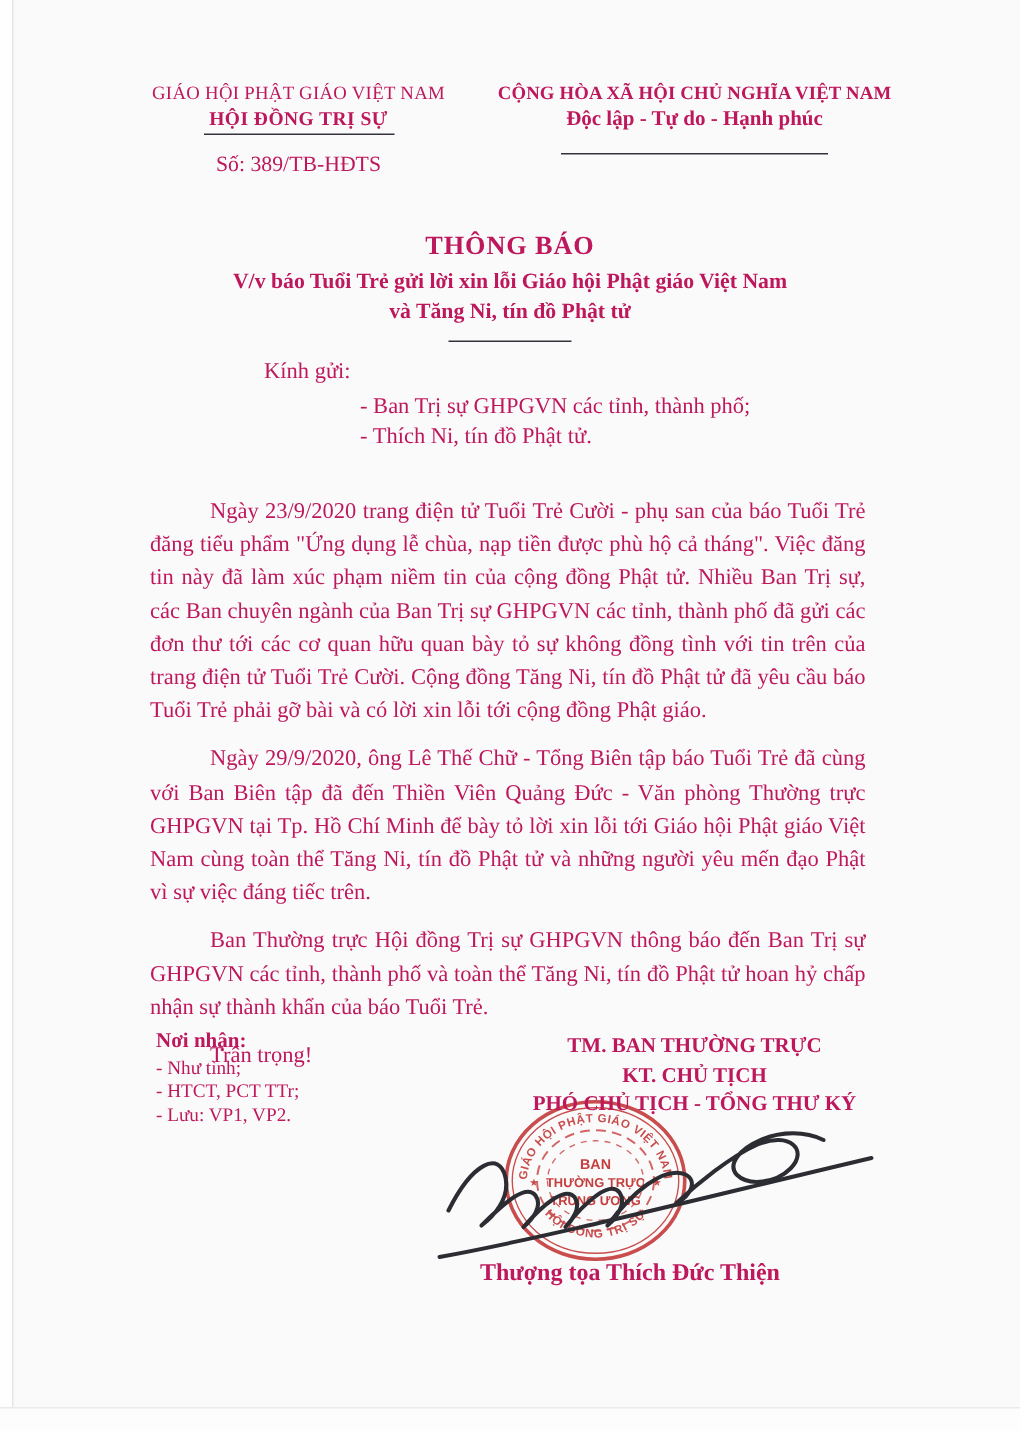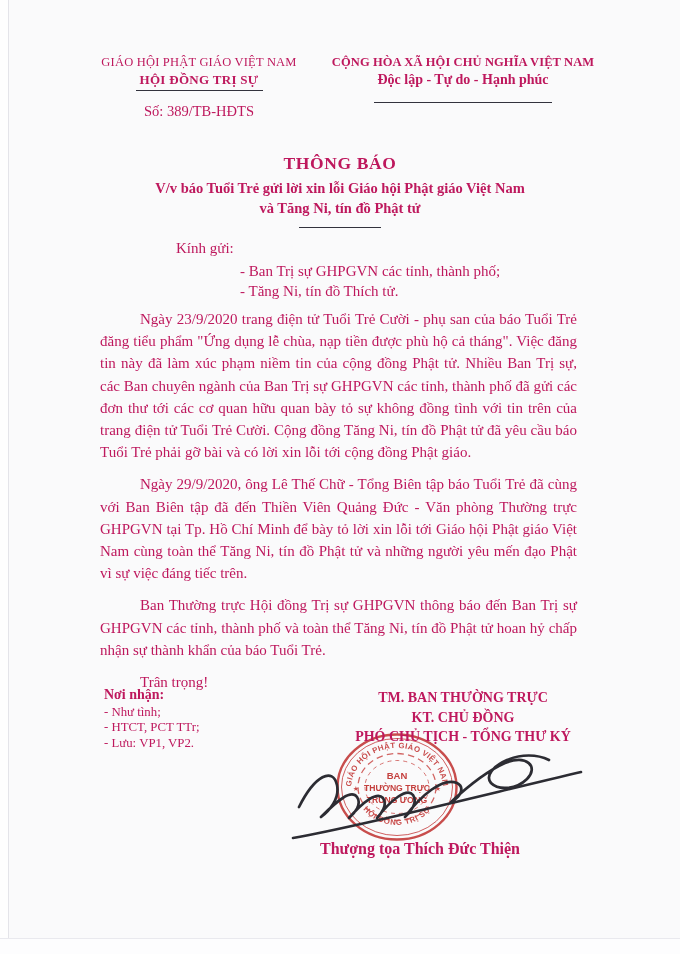--- a/index.html
+++ b/index.html
@@ -31,21 +31,21 @@
   .title-block { position:absolute; top:153px; left:0; width:680px; text-align:center; }
   .doc-title { font-size:17.5px; font-weight:bold; letter-spacing:0.6px; }
   .doc-subject { margin-top:4px; font-weight:bold; font-size:14.5px; line-height:20px; }
   .divider { width:82px; border-top:1.5px solid #32323d; margin:9px auto 0; }
 
   
   .salutation { position:absolute; top:240px; left:176px; font-size:15px; }
   .sal-recipients { margin-left:64px; margin-top:5px; line-height:19.5px; }
 
   
-  .body-text { position:absolute; top:308px; left:100px; width:477px;
+  .body-text { position:absolute; top:330px; left:100px; width:477px;
     text-align:justify; font-size:15px; line-height:22.2px; }
   .body-text p { margin:0 0 10px; text-indent:40px; }
   .body-text p.closing { margin-top:3px; margin-bottom:12px; }
 
   
   .footer-left { position:absolute; top:687px; left:104px; font-size:12.8px; line-height:15.5px; }
   .nn-label { font-size:14px; font-weight:bold; margin-bottom:2px; }
   .footer-right { position:absolute; top:688px; left:293px; width:340px; z-index:2;
     text-align:center; font-weight:bold; font-size:14px; line-height:19.5px; }
 
@@ -81,41 +81,41 @@
       <div>V/v báo Tuổi Trẻ gửi lời xin lỗi Giáo hội Phật giáo Việt Nam</div>
       <div>và Tăng Ni, tín đồ Phật tử</div>
     </div>
     <div class="divider"></div>
   </div>
 
   <div class="salutation">
     <div>Kính gửi:</div>
     <div class="sal-recipients">
       <div>- Ban Trị sự GHPGVN các tỉnh, thành phố;</div>
-      <div>- Tăng Ni, tín đồ Thích tử.</div>
+      <div>- Thích Ni, tín đồ Phật tử.</div>
     </div>
   </div>
 
   <div class="body-text">
     <p>Ngày 23/9/2020 trang điện tử Tuổi Trẻ Cười - phụ san của báo Tuổi Trẻ đăng tiểu phẩm "Ứng dụng lễ chùa, nạp tiền được phù hộ cả tháng". Việc đăng tin này đã làm xúc phạm niềm tin của cộng đồng Phật tử. Nhiều Ban Trị sự, các Ban chuyên ngành của Ban Trị sự GHPGVN các tỉnh, thành phố đã gửi các đơn thư tới các cơ quan hữu quan bày tỏ sự không đồng tình với tin trên của trang điện tử Tuổi Trẻ Cười. Cộng đồng Tăng Ni, tín đồ Phật tử đã yêu cầu báo Tuổi Trẻ phải gỡ bài và có lời xin lỗi tới cộng đồng Phật giáo.</p>
     <p>Ngày 29/9/2020, ông Lê Thế Chữ - Tổng Biên tập báo Tuổi Trẻ đã cùng với Ban Biên tập đã đến Thiền Viên Quảng Đức - Văn phòng Thường trực GHPGVN tại Tp. Hồ Chí Minh để bày tỏ lời xin lỗi tới Giáo hội Phật giáo Việt Nam cùng toàn thể Tăng Ni, tín đồ Phật tử và những người yêu mến đạo Phật vì sự việc đáng tiếc trên.</p>
     <p>Ban Thường trực Hội đồng Trị sự GHPGVN thông báo đến Ban Trị sự GHPGVN các tỉnh, thành phố và toàn thể Tăng Ni, tín đồ Phật tử hoan hỷ chấp nhận sự thành khẩn của báo Tuổi Trẻ.</p>
     <p class="closing">Trân trọng!</p>
   </div>
 
   <div class="footer-left">
     <div class="nn-label">Nơi nhận:</div>
     <div>- Như tình;</div>
     <div>- HTCT, PCT TTr;</div>
     <div>- Lưu: VP1, VP2.</div>
   </div>
 
   <div class="footer-right">
     <div>TM. BAN THƯỜNG TRỰC</div>
-    <div>KT. CHỦ ĐỒNG</div>
+    <div>KT. CHỦ TỊCH</div>
     <div>PHÓ CHỦ TỊCH - TỔNG THƯ KÝ</div>
   </div>
 
   <div class="seal-wrap">
     <svg width="126" height="112" viewBox="0 0 126 112">
       <ellipse cx="63" cy="55" rx="59.5" ry="52.5" fill="none" stroke="#c5403f" stroke-width="2.4"></ellipse>
       <ellipse cx="63" cy="55" rx="55.5" ry="48.5" fill="none" stroke="#c5403f" stroke-width="0.9"></ellipse>
       <ellipse cx="63" cy="55" rx="39" ry="33.5" fill="none" stroke="#cf5a58" stroke-width="1.3" stroke-dasharray="6.5 4.2"></ellipse>
       <ellipse cx="63" cy="55" rx="32" ry="26.5" fill="none" stroke="#cf5a58" stroke-width="0.9" stroke-dasharray="4 4"></ellipse>
       <defs>

